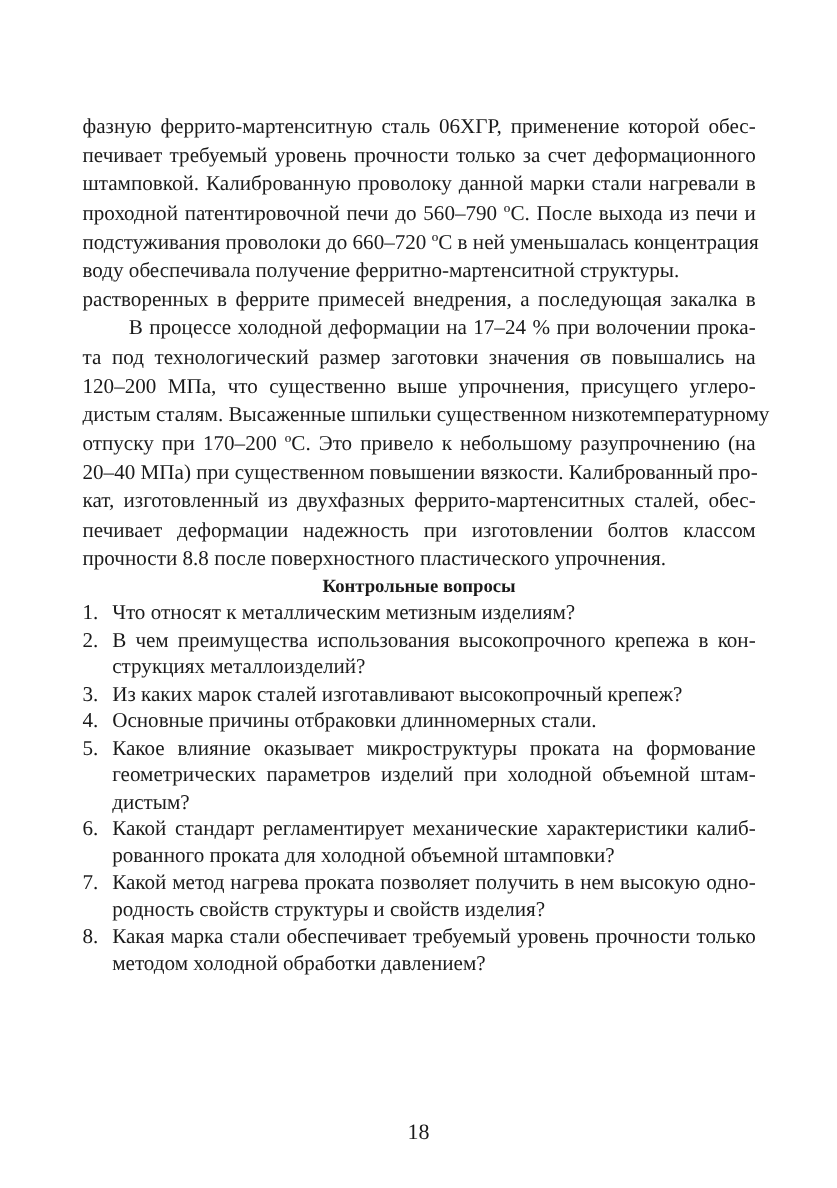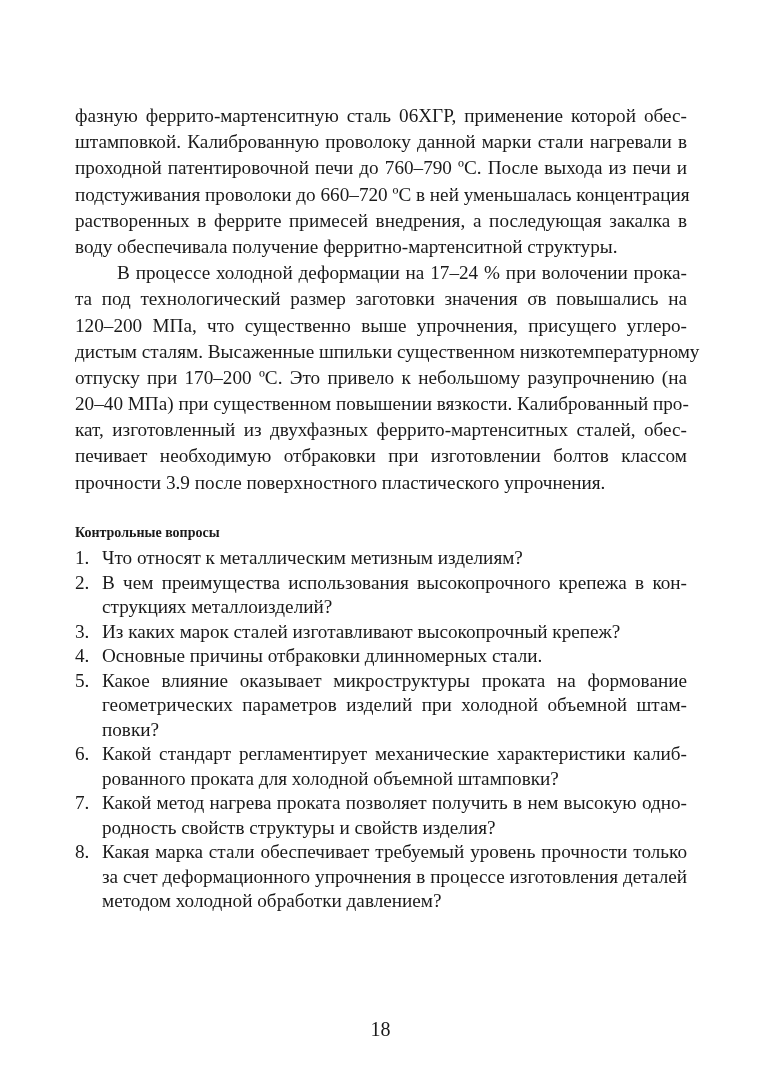--- a/index.html
+++ b/index.html
@@ -42,22 +42,23 @@
       text-align-last: left;
     }
     .line.indent {
       padding-left: 42px;
     }
     .heading {
       position: absolute;
       left: 75px;
       top: 484px;
       width: 612px;
+      text-align: center;
       font-weight: bold;
-      font-size: 14px;
+      font-size: 17px;
       line-height: 26px;
     }
     .qlist {
       position: absolute;
       left: 75px;
       top: 510px;
       width: 612px;
       font-size: 19.2px;
       line-height: 24.5px;
       margin: 0;
@@ -95,37 +96,38 @@
   </style>
 </head>
 <body>
 
 <div class="page">
 
   <div class="body-text">
 
     <div>
       <span class="line">фазную феррито-мартенситную сталь 06ХГР, применение которой обес-</span>
+      <span class="line">печивает требуемый уровень прочности только за счет деформационного</span>
       <span class="line">штамповкой. Калиброванную проволоку данной марки стали нагревали в</span>
-      <span class="line">проходной патентировочной печи до 760–790 ºС. После выхода из печи и</span>
+      <span class="line">проходной патентировочной печи до 560–790 ºС. После выхода из печи и</span>
       <span class="line">подстуживания проволоки до 660–720 ºС в ней уменьшалась концентрация</span>
+      <span class="line last">воду обеспечивала получение ферритно-мартенситной структуры.</span>
       <span class="line">растворенных в феррите примесей внедрения, а последующая закалка в</span>
-      <span class="line last">воду обеспечивала получение ферритно-мартенситной структуры.</span>
     </div>
 
     <div>
       <span class="line indent">В процессе холодной деформации на 17–24 % при волочении прока-</span>
       <span class="line">та под технологический размер заготовки значения σв повышались на</span>
       <span class="line">120–200 МПа, что существенно выше упрочнения, присущего углеро-</span>
       <span class="line">дистым сталям. Высаженные шпильки существенном низкотемпературному</span>
       <span class="line">отпуску при 170–200 ºС. Это привело к небольшому разупрочнению (на</span>
       <span class="line">20–40 МПа) при существенном повышении вязкости. Калиброванный про-</span>
       <span class="line">кат, изготовленный из двухфазных феррито-мартенситных сталей, обес-</span>
-      <span class="line">печивает необходимую отбраковки при изготовлении болтов классом</span>
-      <span class="line last">прочности 3.9 после поверхностного пластического упрочнения.</span>
+      <span class="line">печивает деформации надежность при изготовлении болтов классом</span>
+      <span class="line last">прочности 8.8 после поверхностного пластического упрочнения.</span>
     </div>
   </div>
 
   <div class="heading">Контрольные вопросы</div>
 
   <ol class="qlist">
     <li class="qitem">
       <span class="qnum">1.</span>
       <span class="qline last">Что относят к металлическим метизным изделиям?</span>
     </li>
@@ -139,34 +141,33 @@
       <span class="qline last">Из каких марок сталей изготавливают высокопрочный крепеж?</span>
     </li>
     <li class="qitem">
       <span class="qnum">4.</span>
       <span class="qline last">Основные причины отбраковки длинномерных стали.</span>
     </li>
     <li class="qitem">
       <span class="qnum">5.</span>
       <span class="qline">Какое влияние оказывает микроструктуры проката на формование</span>
       <span class="qline">геометрических параметров изделий при холодной объемной штам-</span>
-      <span class="qline last">повки?</span>
+      <span class="qline last">дистым?</span>
     </li>
     <li class="qitem">
       <span class="qnum">6.</span>
       <span class="qline">Какой стандарт регламентирует механические характеристики калиб-</span>
       <span class="qline last">рованного проката для холодной объемной штамповки?</span>
     </li>
     <li class="qitem">
       <span class="qnum">7.</span>
       <span class="qline">Какой метод нагрева проката позволяет получить в нем высокую одно-</span>
       <span class="qline last">родность свойств структуры и свойств изделия?</span>
     </li>
     <li class="qitem">
       <span class="qnum">8.</span>
       <span class="qline">Какая марка стали обеспечивает требуемый уровень прочности только</span>
-      <span class="qline">за счет деформационного упрочнения в процессе изготовления деталей</span>
       <span class="qline last">методом холодной обработки давлением?</span>
     </li>
   </ol>
 
   <div class="page-number">18</div>
 </div>
 
 </body></html>

